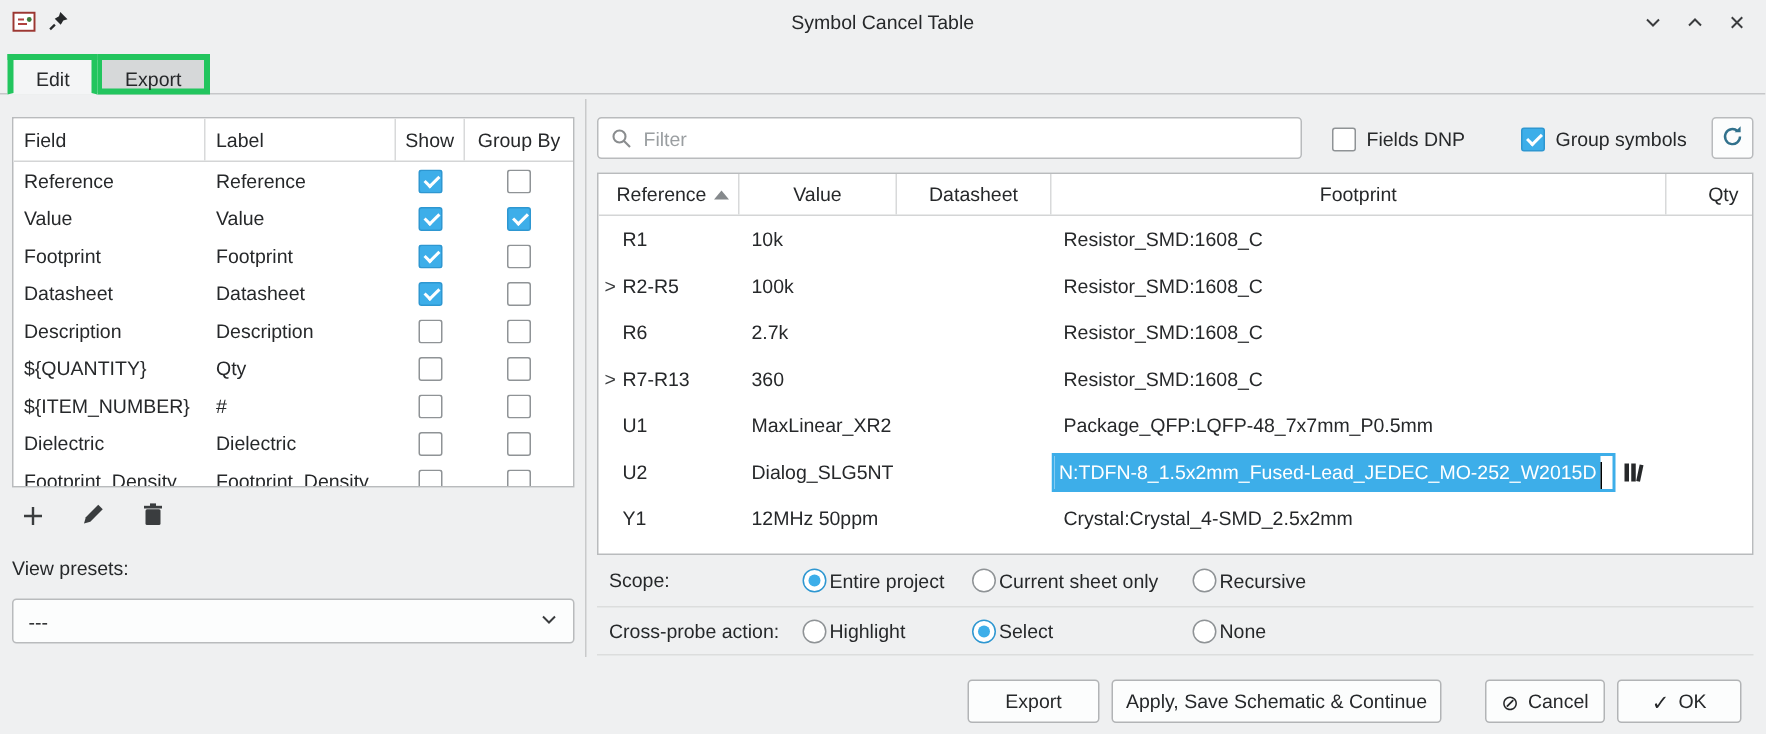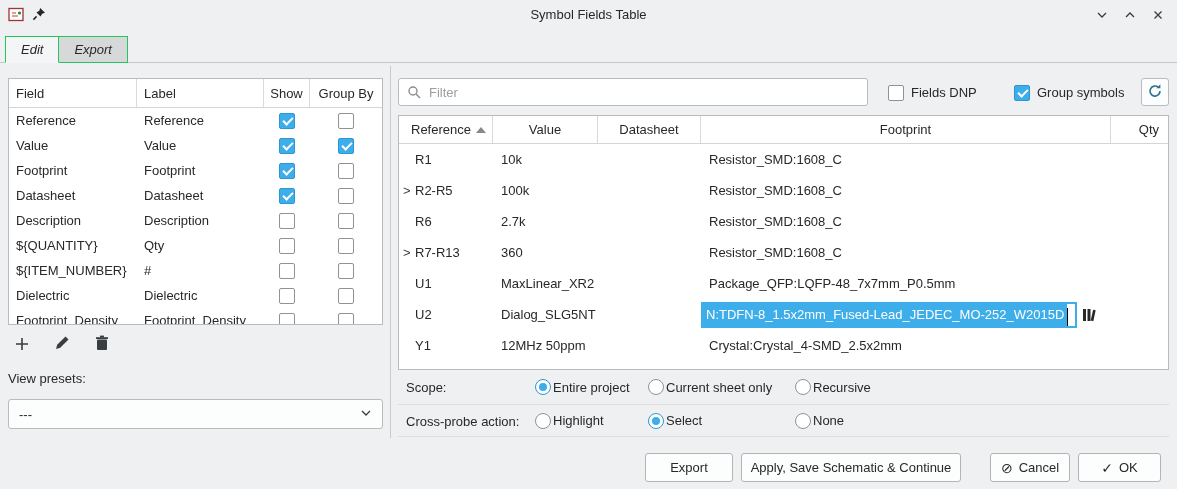--- a/index.html
+++ b/index.html
@@ -12,21 +12,21 @@
   
   .titlebar { position:absolute; top:0; left:0; width:100%; height:30px; }
   .app-icon { position:absolute; left:8px; top:6px; }
   .pin-icon { position:absolute; left:32px; top:7px; }
   .win-title { position:absolute; left:0; right:0; top:7px; text-align:center; }
   .win-controls { position:absolute; right:10px; top:6px; display:flex; gap:10px; }
   .win-controls span { width:18px; height:18px; display:flex; align-items:center; justify-content:center; }
   
   .tabline { position:absolute; top:62px; left:0; width:100%; height:1px; background:#c6c7c9; }
   .tabbar { position:absolute; top:36px; left:5px; display:flex; }
-  .tab { height:27px; padding:5px 15px 0; border:1px solid #22c55e; background:#d6d8d9; position:relative;font-style:italic; }
+  .tab { height:27px; padding:5px 15px 0; border:4px solid #22c55e; background:#d6d8d9; position:relative; }
   .tab + .tab { margin-left:-1px; }
   .tab.active { background:#f4f5f6; border-bottom:1px solid #f4f5f6; z-index:2; }
   
   .fields-table { position:absolute; left:8px; top:78px; width:375px; height:247px;
                   background:#fff; border:1px solid #b9bbbd; overflow:hidden; }
   .ft-header { display:flex; height:29px; border-bottom:1px solid #d4d5d6; background:#fff; }
   .ft-header .ft-cell { border-right:1px solid #d8d9da; display:flex; align-items:center; }
   .ft-header .ft-cell:last-child { border-right:none; }
   .ft-row { display:flex; height:25px; align-items:center; }
   .ft-cell { overflow:hidden; white-space:nowrap; }
@@ -126,21 +126,21 @@
         <path d="M4 7h4 M4 10h6" stroke="#b0413e" stroke-width="1.2" fill="none"></path>
         <circle cx="11.5" cy="7" r="1.6" fill="#3d7a3a"></circle>
       </svg>
   </span>
   <span class="pin-icon">
     <svg width="14" height="14" viewBox="0 0 14 14">
         <path d="M8.2 1l4.8 4.8-2.8 0.9-1.7 2.8-4-4 2.8-1.7z" fill="#26282a"></path>
         <path d="M4.6 9.4L1.4 12.6" stroke="#26282a" stroke-width="1.5" fill="none"></path>
       </svg>
   </span>
-  <div class="win-title">Symbol Fields Table</div>
+  <div class="win-title">Symbol Cancel Table</div>
   <div class="win-controls">
     <span>
         <svg width="14" height="14" viewBox="0 0 14 14">
           <polyline points="3,5 7,9 11,5" fill="none" stroke="#3a3c3e" stroke-width="1.3"></polyline>
         </svg>
       </span>
     <span>
         <svg width="14" height="14" viewBox="0 0 14 14">
           <polyline points="3,9 7,5 11,9" fill="none" stroke="#3a3c3e" stroke-width="1.3"></polyline>
         </svg>

